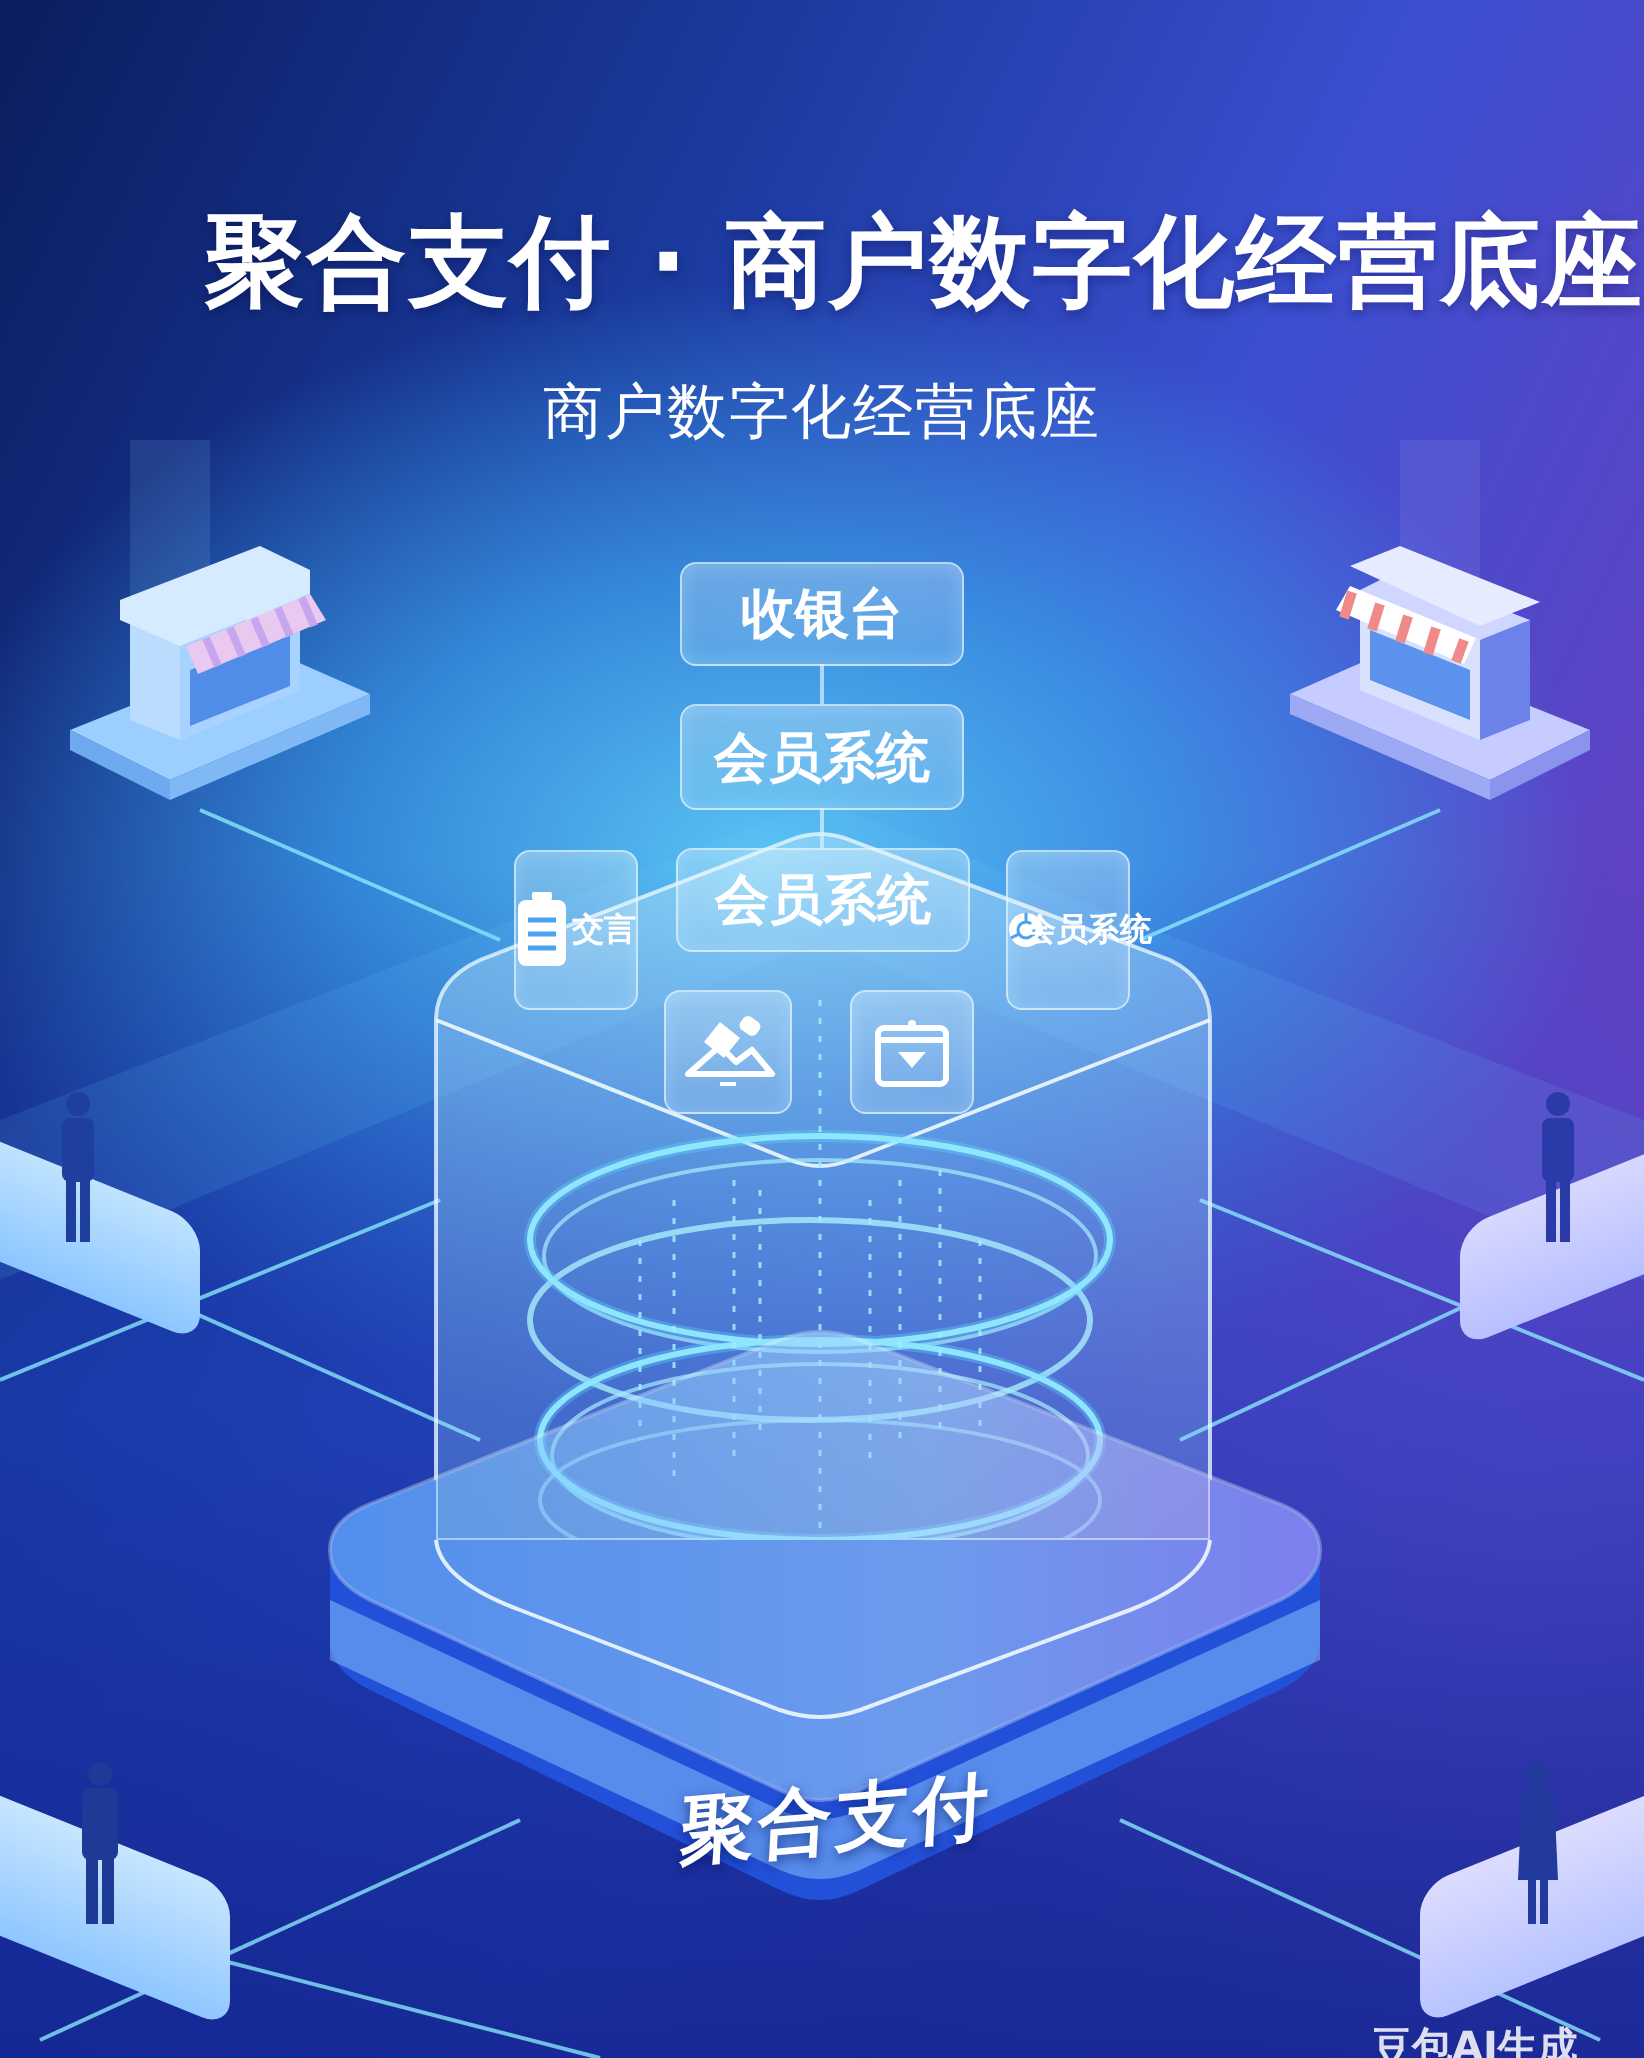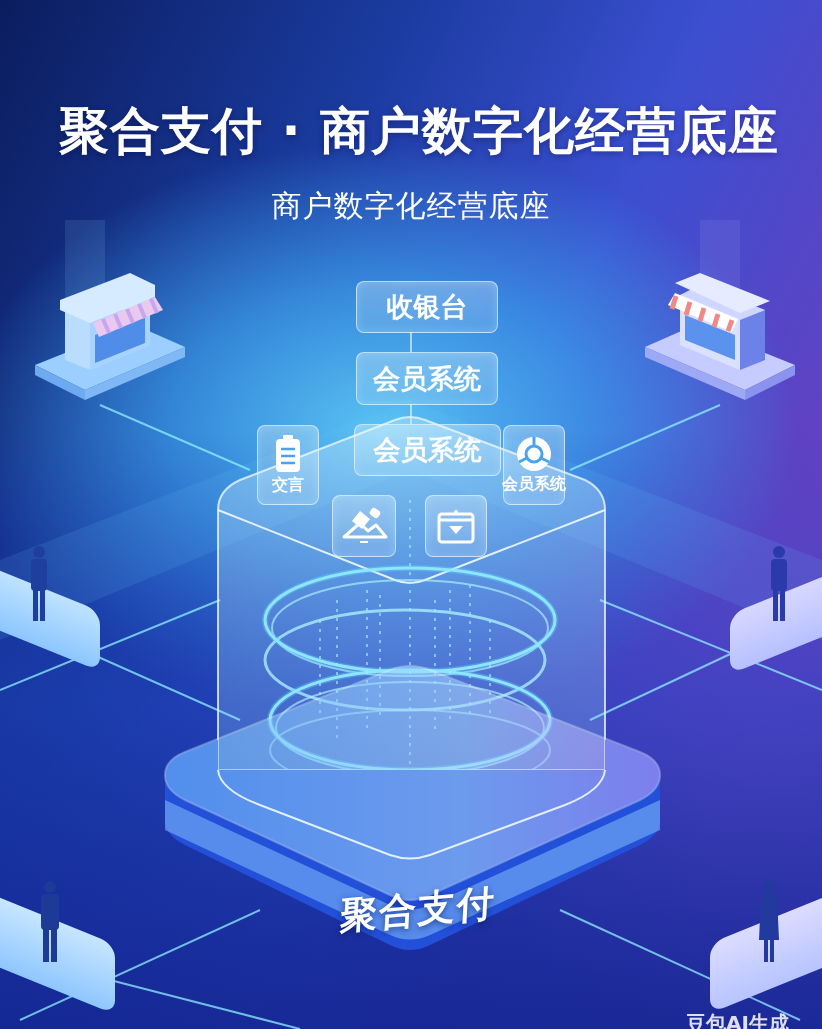--- a/index.html
+++ b/index.html
@@ -8,30 +8,30 @@
     background:#1a2a8a;}
   .bg{position:absolute;inset:0;
     background:
       radial-gradient(ellipse 520px 360px at 380px 430px, rgba(90,200,245,0.95) 0%, rgba(60,160,235,0.75) 40%, rgba(40,110,220,0) 80%),
       radial-gradient(ellipse 420px 420px at 760px 760px, rgba(130,80,220,0.75) 0%, rgba(110,60,200,0) 75%),
       linear-gradient(180deg, rgba(0,0,0,0) 0%, rgba(0,0,0,0) 70%, rgba(15,25,110,0.55) 100%),
       linear-gradient(115deg, #0b1d5e 0%, #1a3a9e 30%, #3b4fd0 55%, #6a3fc0 85%, #7a3fc4 100%);}
   .ground{position:absolute;left:0;top:430px;width:822px;height:600px;
     background:linear-gradient(180deg, rgba(40,110,220,0) 0%, rgba(25,60,180,0.55) 45%, rgba(20,40,150,0.85) 100%);}
   svg.lines{position:absolute;inset:0;}
-  .title{position:absolute;left:16px;right:0;top:98px;text-align:center;color:#fff;
+  .title{position:absolute;left:16px;right:0;top:98px;text-align:right;color:#fff;
     font-size:50px;font-weight:bold;letter-spacing:1px;text-shadow:0 2px 6px rgba(0,0,60,0.35);}
   .subtitle{position:absolute;left:0;right:0;top:186px;text-align:center;color:#fff;
     font-size:30px;letter-spacing:1px;}
   .card{position:absolute;border:1.5px solid rgba(230,245,255,0.7);border-radius:8px;
     background:linear-gradient(180deg, rgba(255,255,255,0.28), rgba(255,255,255,0.12));
     color:#fff;display:flex;align-items:center;justify-content:center;
     box-shadow:0 0 10px rgba(180,230,255,0.35) inset;}
-  .card.main{font-size:27px;font-weight:bold;margin-left:16px;}
-  .icon-card{flex-direction:column;gap:2px;}
+  .card.main{font-size:27px;font-weight:bold;}
+  .icon-card{flex-direction:row;gap:2px;}
   .icon-card .lbl{font-size:16px;font-weight:bold;}
   .vconn{position:absolute;width:2px;background:rgba(220,240,255,0.7);}
   .store{position:absolute;}
   .person{position:absolute;}
   .pad{position:absolute;border-radius:14px;}
   .base-label{position:absolute;left:340px;top:885px;color:#fff;font-size:37px;font-weight:bold;
     transform:skewY(-8deg) rotate(3deg);letter-spacing:2px;text-shadow:0 2px 6px rgba(0,20,90,0.6);}
   .watermark{position:absolute;left:686px;top:1010px;color:rgba(255,255,255,0.85);
     font-size:20px;font-weight:bold;}
 </style>

